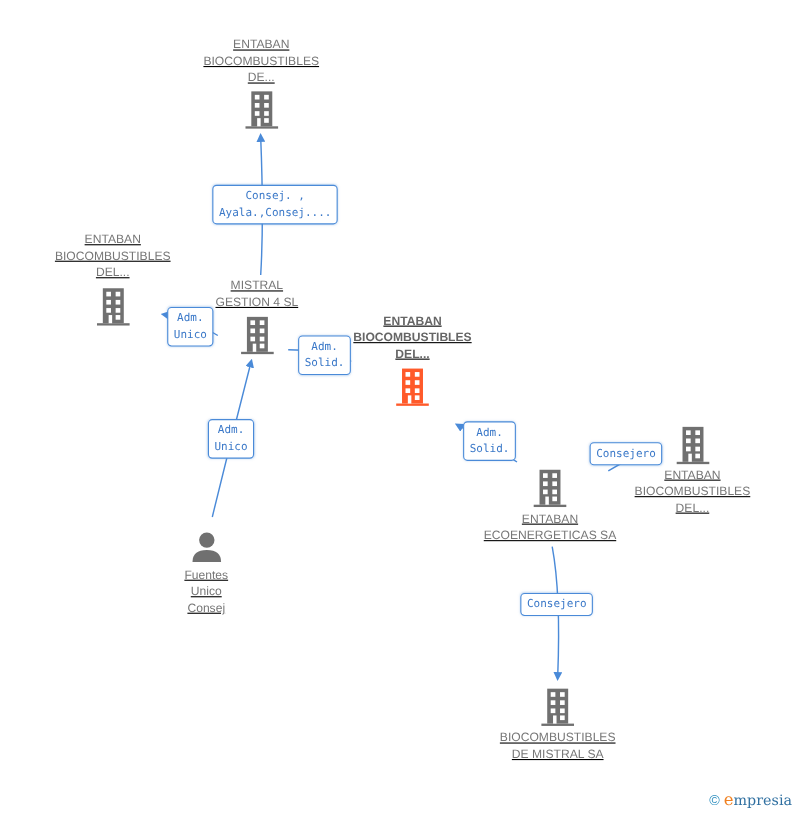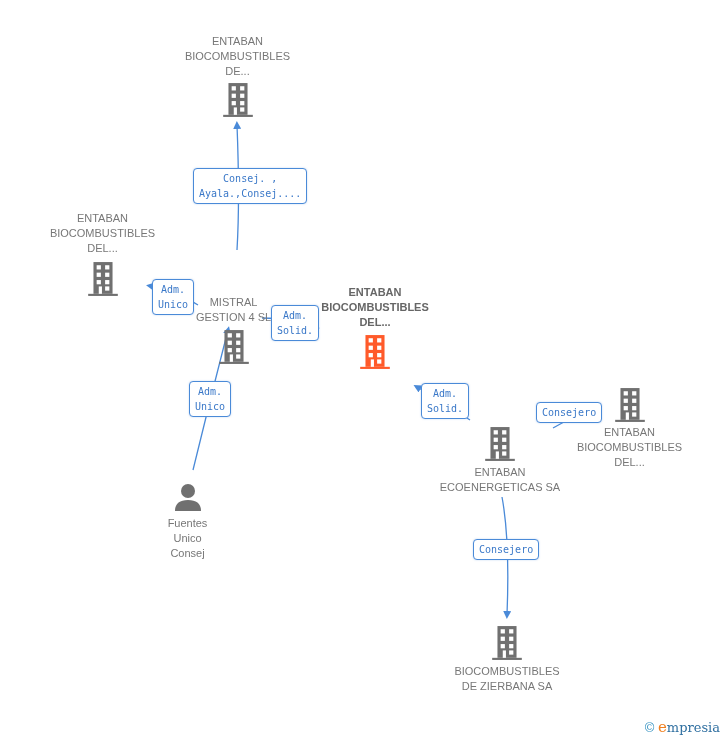--- a/index.html
+++ b/index.html
@@ -1,19 +1,19 @@
 <!DOCTYPE html>
 <html><head>
 <meta charset="utf-8">
 <style>
   html, body { margin:0; padding:0; background:#ffffff; }
   body { width:728px; height:740px; position:relative; overflow:hidden;
          font-family:"Liberation Sans", "DejaVu Sans", sans-serif; }
   #edges { position:absolute; left:0; top:0; width:728px; height:740px; }
-  .node { position:absolute; text-align:center; }
+  .node { position:absolute; text-align:center;text-decoration:underline; }
   .node-label { font-size:11px; line-height:15px; color:#777777; text-transform:none; }
   .node-label.main { color:#666666; font-weight:bold; font-size:11px; }
   .icon { display:block; margin:0 auto; }
   .role { position:absolute; background:#ffffff; border:1px solid #4a8ad8; border-radius:4px;
           color:#3a78c8; font-family:"DejaVu Sans Mono", "Liberation Mono", monospace;
           font-size:10px; line-height:15px; text-align:center; padding:2px 5px;
           box-shadow:0 0 2px rgba(74,138,216,0.35); white-space:nowrap; }
   .footer { position:absolute; right:8px; top:718px; font-size:13px; color:#2f8fbf; }
   .footer .brand { font-family:"DejaVu Serif", serif; color:#2f6fa0; }
   .footer .brand-e { color:#f08020; font-size:15px; }
@@ -80,21 +80,21 @@
         <rect x="10" y="11" width="4" height="4"></rect>
         <rect x="18" y="11" width="4" height="4"></rect>
         <rect x="10" y="18" width="4" height="4"></rect>
         <rect x="18" y="18" width="4" height="4"></rect>
         <rect x="12" y="24" width="3" height="7"></rect>
         <rect x="18" y="24" width="4" height="4"></rect>
       </g>
   </svg>
 </div>
 
-<div class="node" style="left:166px; top:253px; width:135px;margin-top:42px;">
+<div class="node" style="left:166px; top:253px; width:135px;">
   <div class="node-label">
     <div>MISTRAL</div>
     <div>GESTION 4 SL</div>
   </div>
   <svg class="icon" width="34" height="36" viewBox="0 0 32 34" style="margin-top:4px;">
     <rect x="7" y="1" width="18" height="30" fill="#707070"></rect>
       <rect x="2" y="31" width="28" height="2" fill="#707070"></rect>
     <g fill="#fff">
         <rect x="10" y="4" width="4" height="4"></rect>
         <rect x="18" y="4" width="4" height="4"></rect>
@@ -195,21 +195,21 @@
         <rect x="10" y="11" width="4" height="4"></rect>
         <rect x="18" y="11" width="4" height="4"></rect>
         <rect x="10" y="18" width="4" height="4"></rect>
         <rect x="18" y="18" width="4" height="4"></rect>
         <rect x="12" y="24" width="3" height="7"></rect>
         <rect x="18" y="24" width="4" height="4"></rect>
       </g>
   </svg>
   <div class="node-label" style="margin-top:3px;">
     <div>BIOCOMBUSTIBLES</div>
-    <div>DE ZIERBANA SA</div>
+    <div>DE MISTRAL SA</div>
   </div>
 </div>
 
 <div class="role" style="left:193px; top:168px;">
   <div>Consej. ,</div>
   <div>Ayala.,Consej....</div>
 </div>
 <div class="role" style="left:152px; top:279px;">
   <div>Adm.</div>
   <div>Unico</div>

